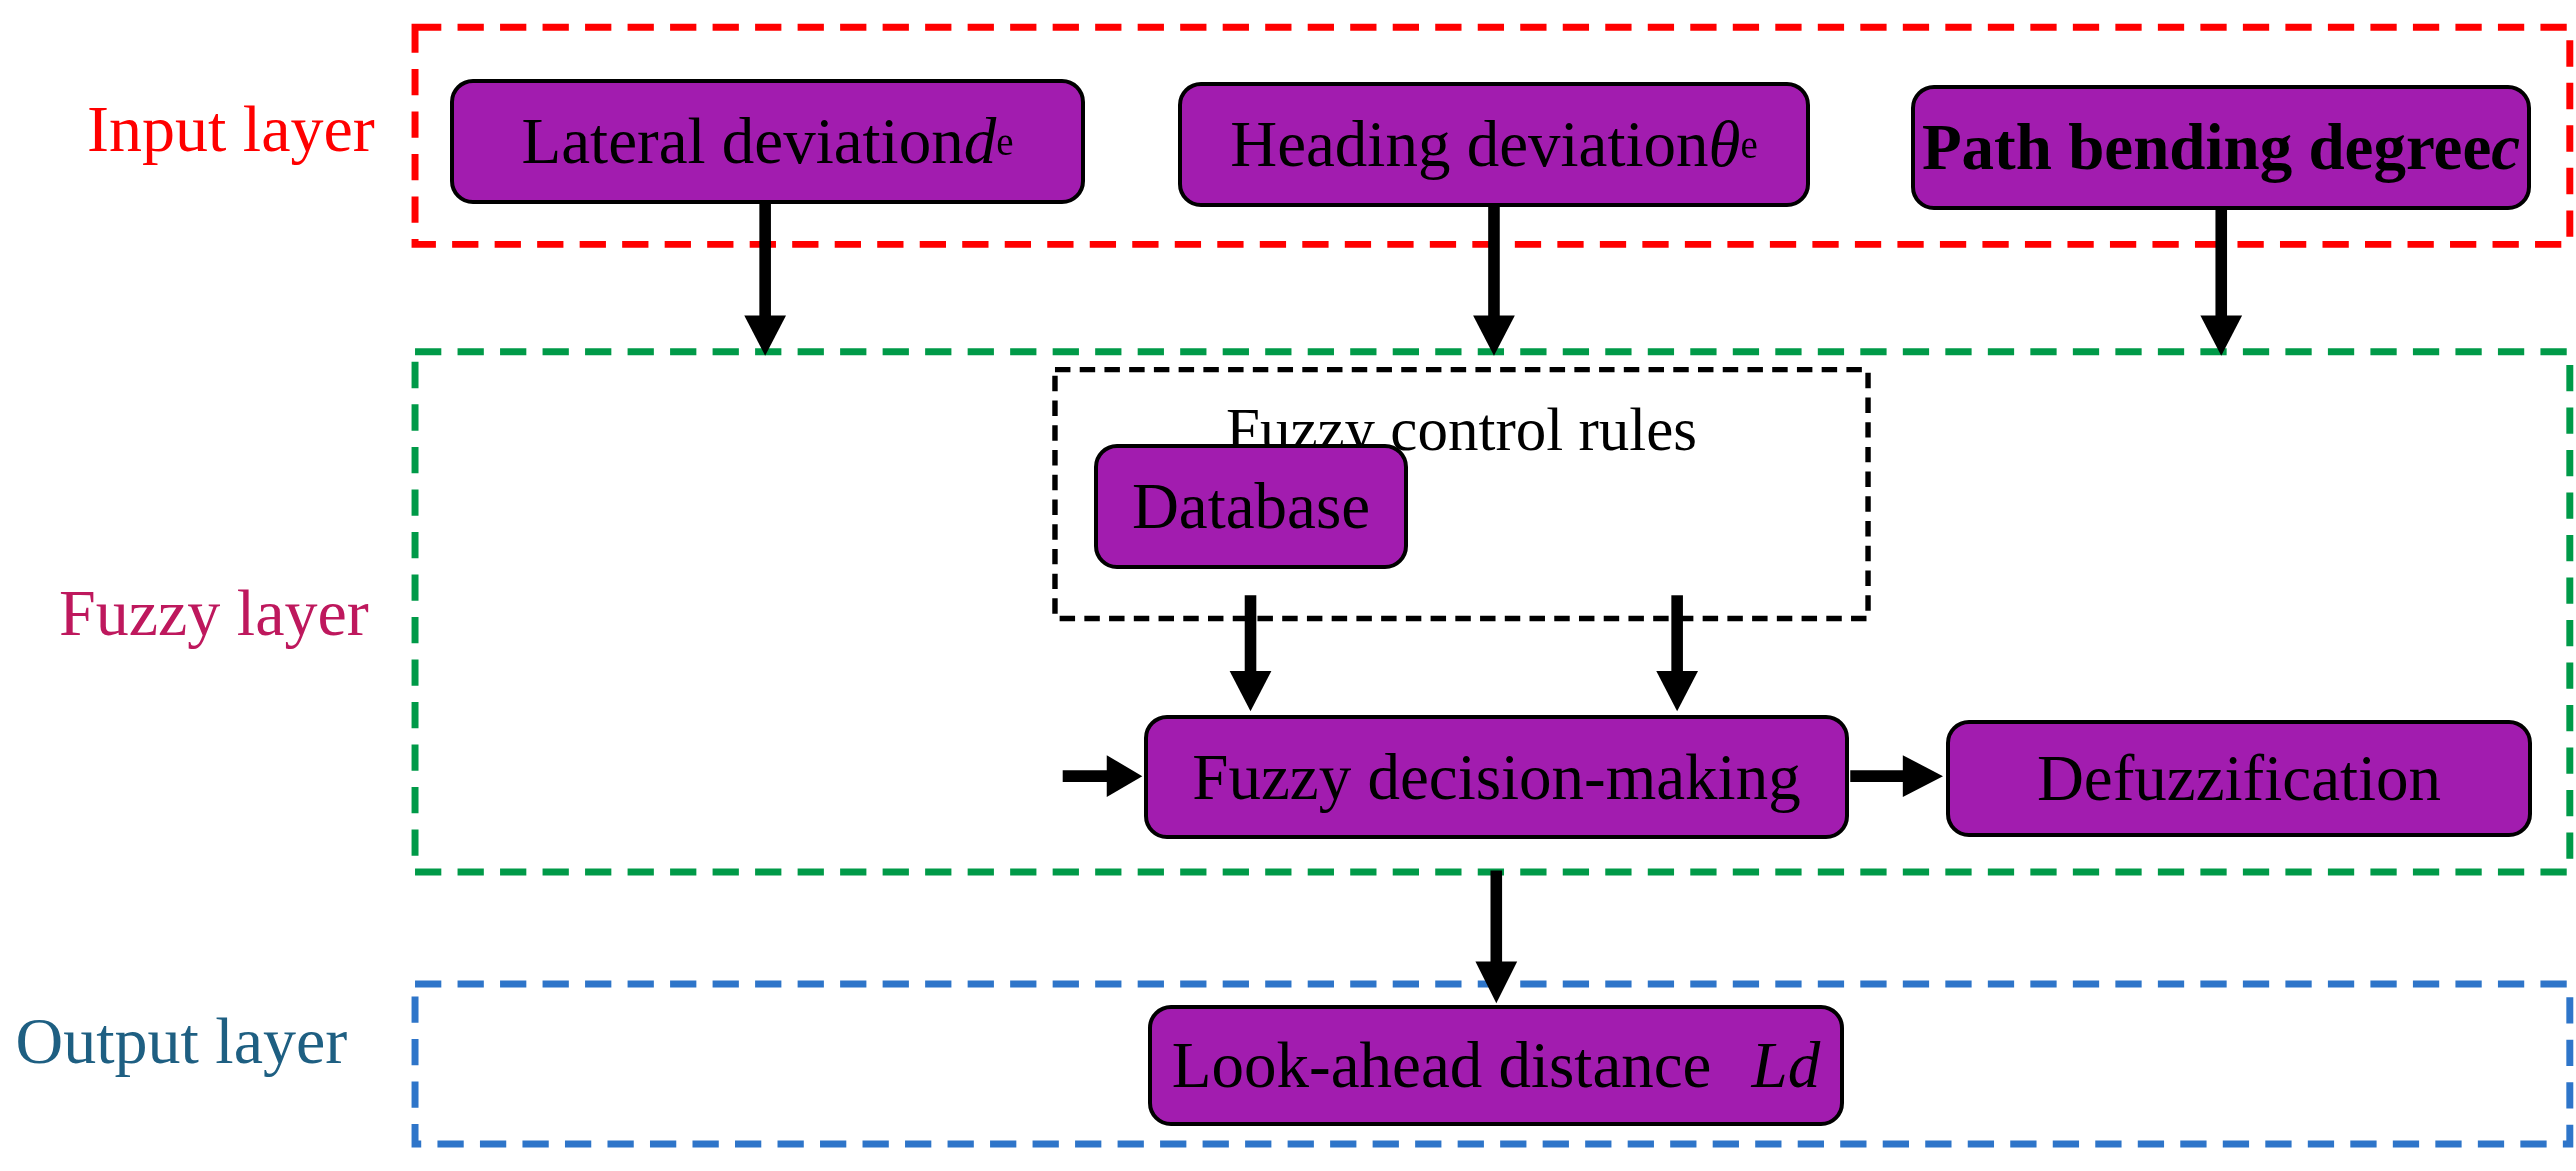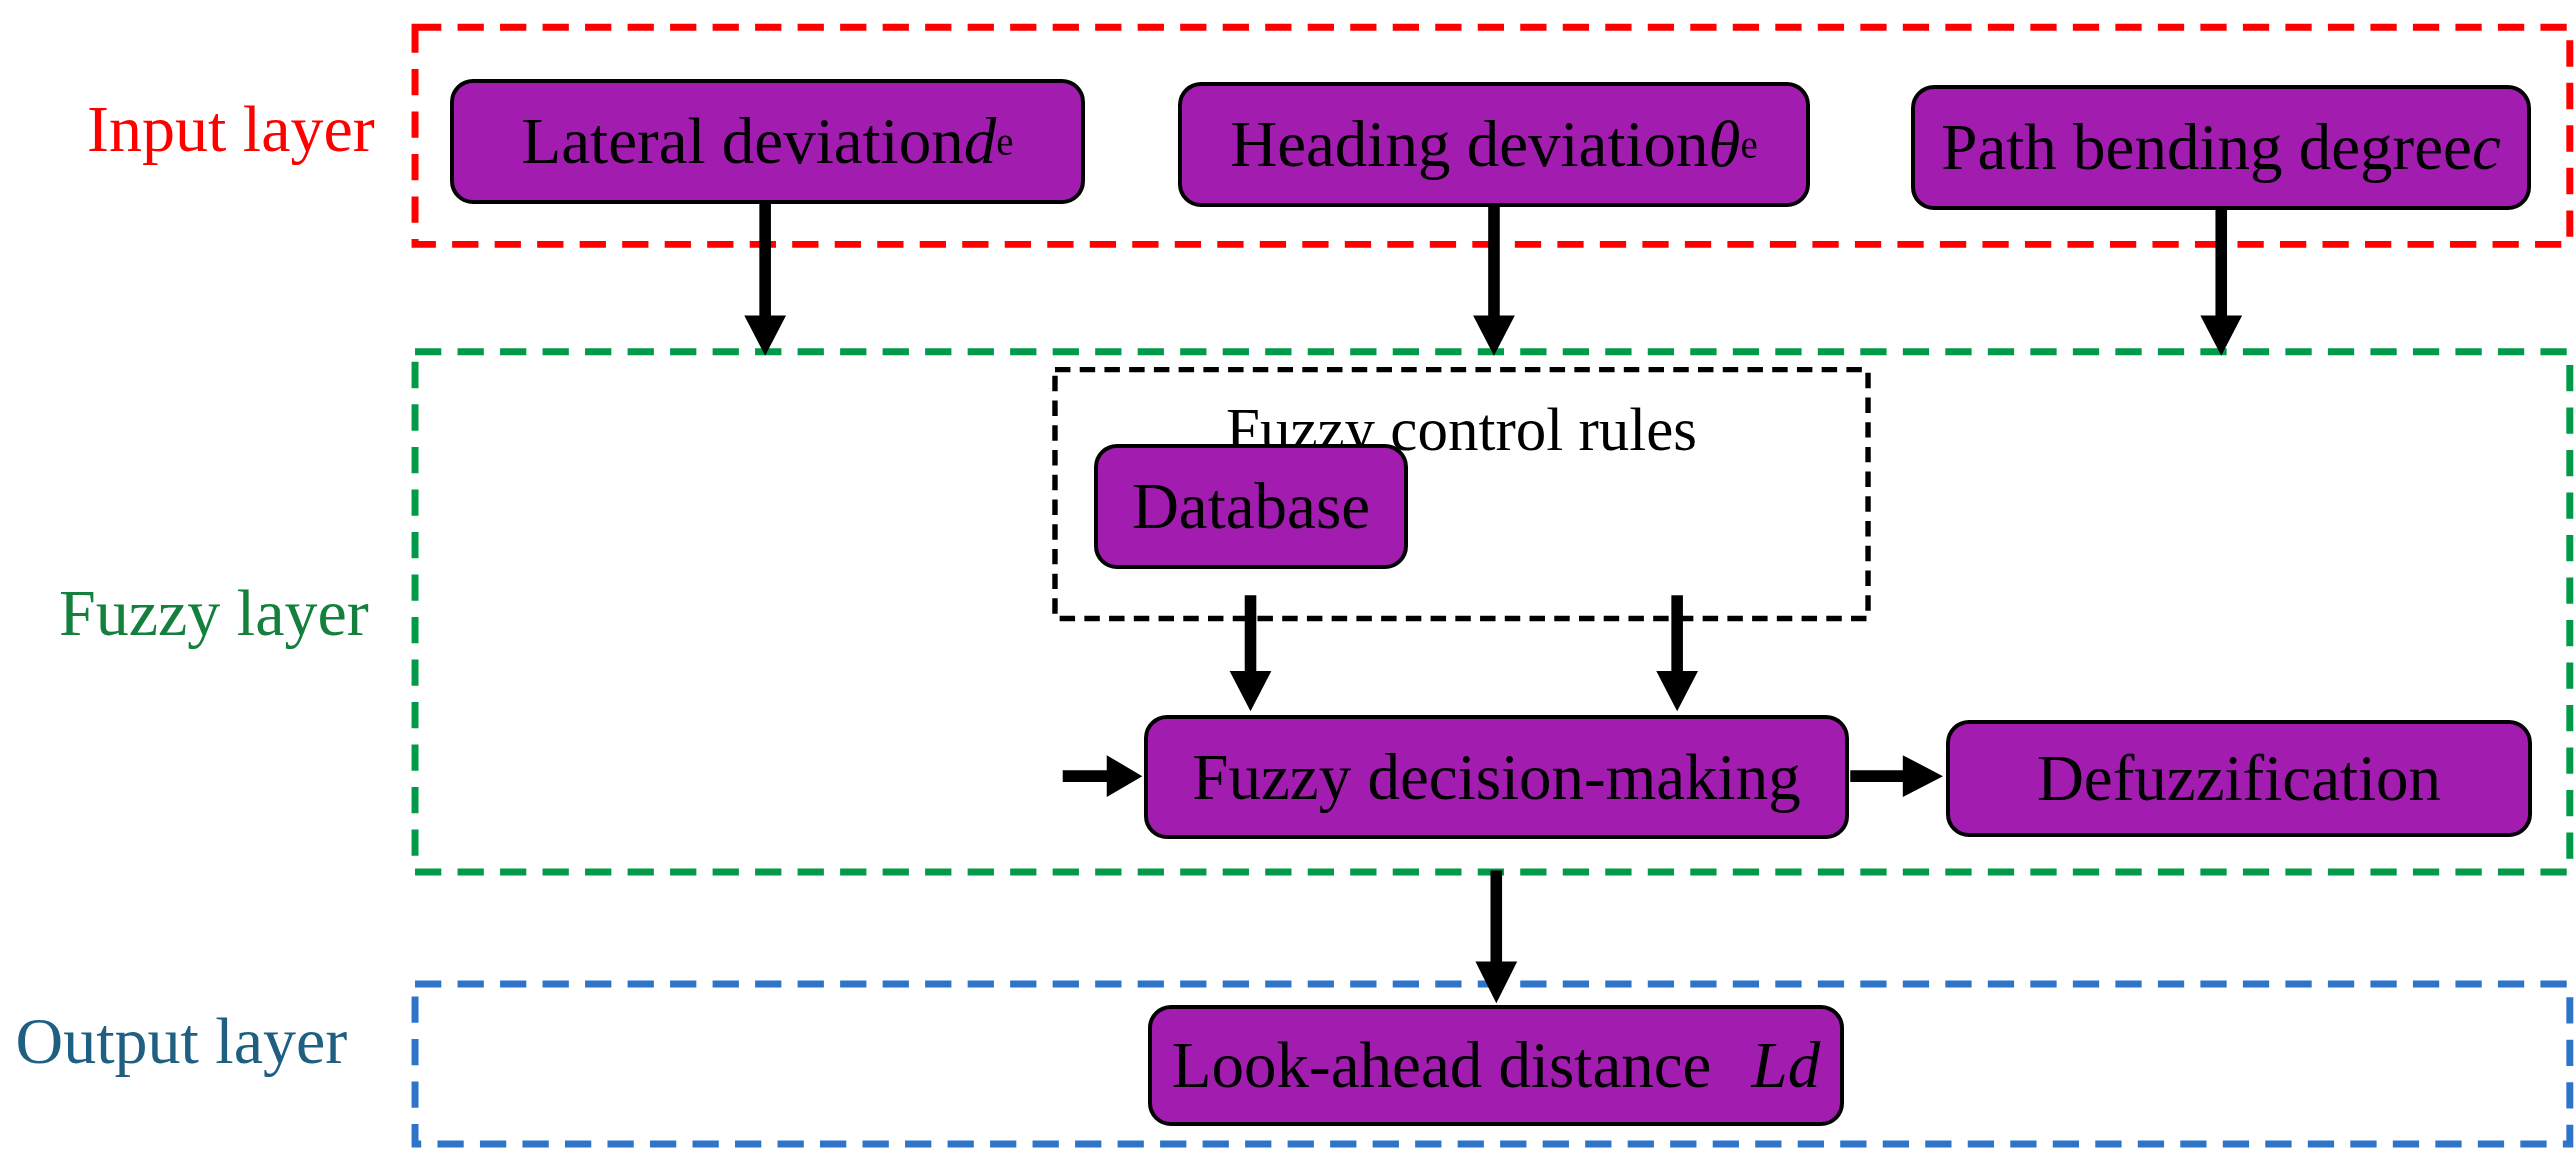--- a/index.html
+++ b/index.html
@@ -40,39 +40,39 @@
     line-height: 1;
     white-space: nowrap;
   }
   .layer-label {
     position: absolute;
     font-size: 66px;
     line-height: 1;
     white-space: nowrap;
   }
   .layer-label.input  { color: #FF0000; }
-  .layer-label.fuzzy  { color: #15803d; }
+  .layer-label.fuzzy  { color: #be185d; }
   .layer-label.output { color: #1E5F82; }
   .rules-title {
     position: absolute;
     font-size: 61px;
     line-height: 1;
     text-align: center;
     white-space: nowrap;
   }
   .sym { font-style: italic; }
   .sub {
     font-size: 0.6em;
     font-style: normal;
     vertical-align: -0.18em;
   }
   
   .n-lateral        { left:  450px; top:  79px; width: 635px; height: 125px; }
   .n-heading        { left: 1178px; top:  82px; width: 632px; height: 125px; }
-  .n-path           { left: 1911px; top:  85px; width: 620px; height: 125px; }
+  .n-path           { left: 1911px; top:  85px; width: 620px; height: 125px; font-weight: bold; }
   .n-database       { left: 1094px; top:  444px; width: 314px; height: 125px; }
   .n-rulebase       { left: 1524px; top:  471px; width: 306px; height: 125px; }
   .n-fuzzification  { left:  461px; top:  715px; width: 600px; height: 124px; }
   .n-decision       { left: 1144px; top:  715px; width: 705px; height: 124px; }
   .n-defuzzification{ left: 1946px; top:  720px; width: 586px; height: 117px; }
   .n-lookahead      { left: 1148px; top: 1005px; width: 696px; height: 121px; gap: 40px; }
   .t-rules          { left: 1055px; top:  399px; width: 813px; }
   .l-input  { left: 87px; top:  96px; }
   .l-fuzzy  { left:  59px; top:  580px; }
   .l-output { left:  15.5px; top: 1008px; }

